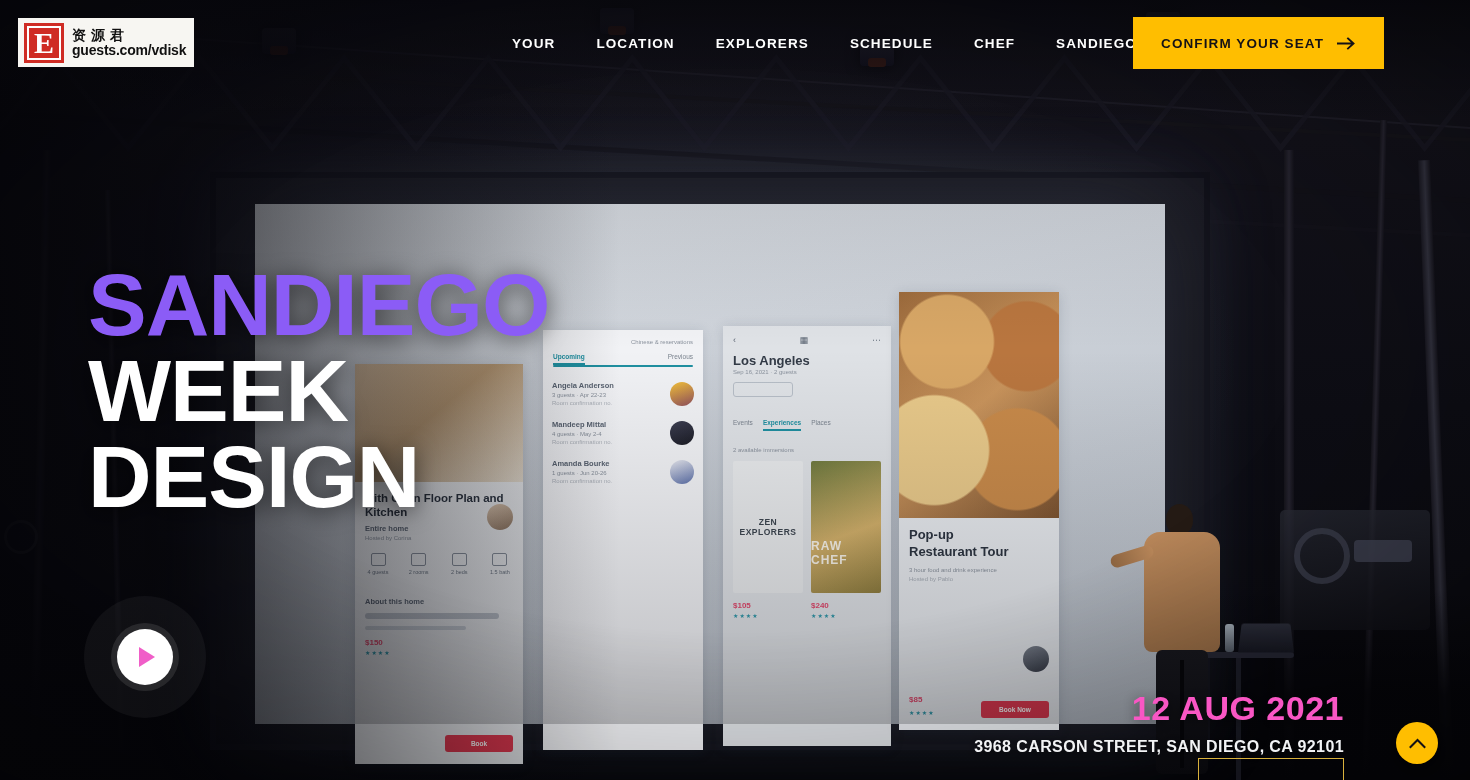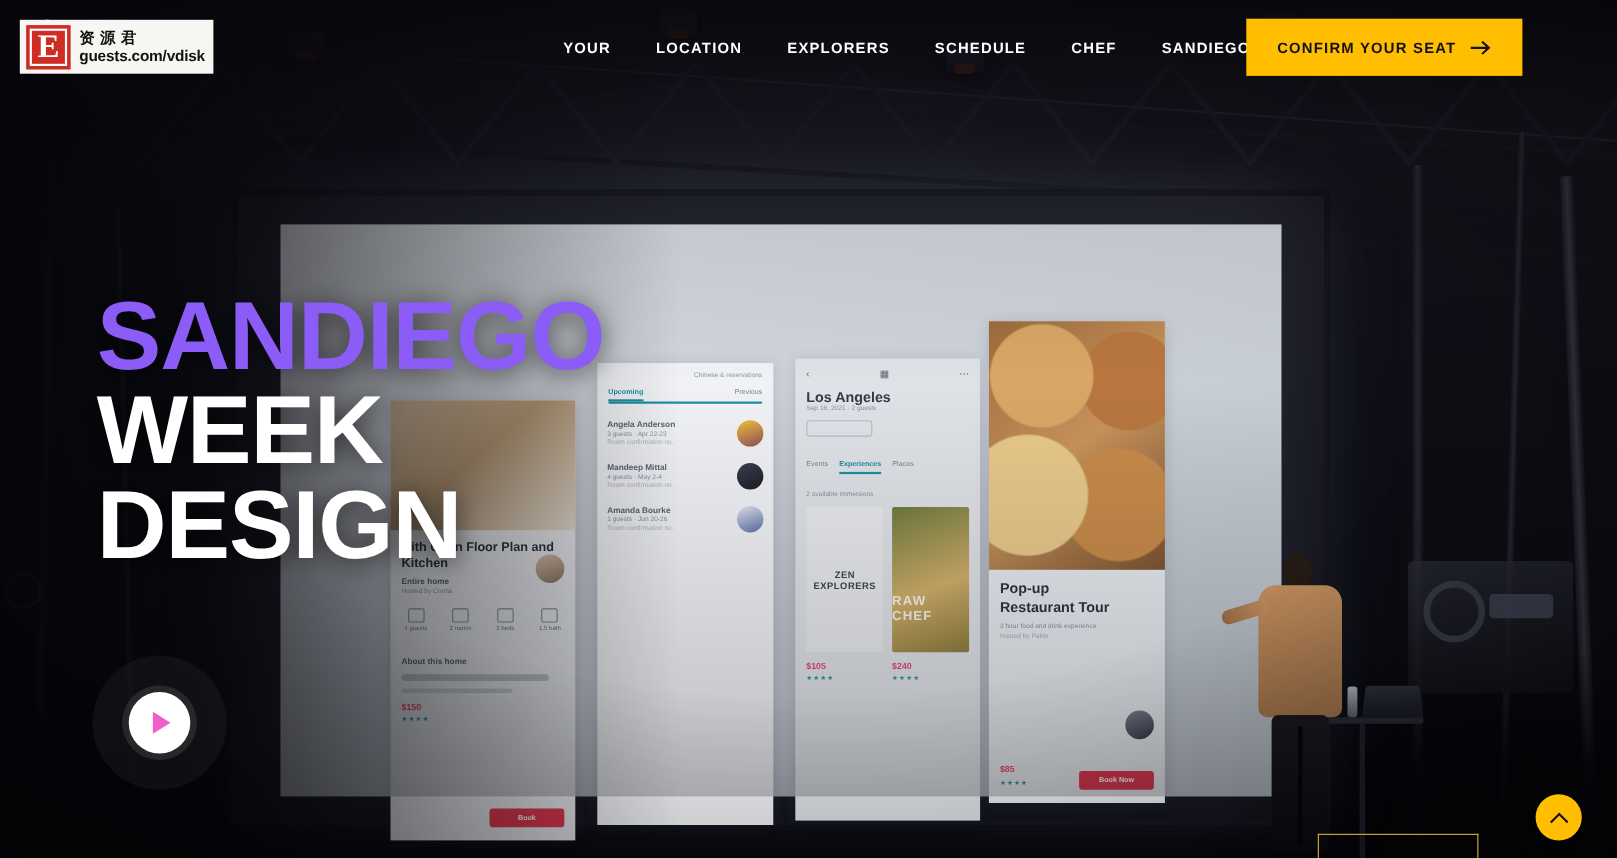--- a/index.html
+++ b/index.html
@@ -372,20 +372,24 @@
     <div class="hl w">WEEK</div>
     <div class="hl w">DESIGN</div>
   </div>
 
   <div class="play-wrap">
     <div class="play-btn">
       <div class="play-tri"></div>
     </div>
   </div>
 
+  <div class="meta">
+    <div class="ev-date">12 AUG 2021</div>
+    <div class="ev-addr">3968 CARSON STREET, SAN DIEGO, CA 92101</div>
+  </div>
 
   <div class="ghost-box"></div>
 
   <div class="to-top">
     <svg width="17" height="11" viewBox="0 0 17 11">
       <path d="M1.5 9 L8.5 2 L15.5 9" stroke="#141216" stroke-width="2" fill="none" stroke-linecap="square"></path>
     </svg>
   </div>
 
   <div class="wm">

